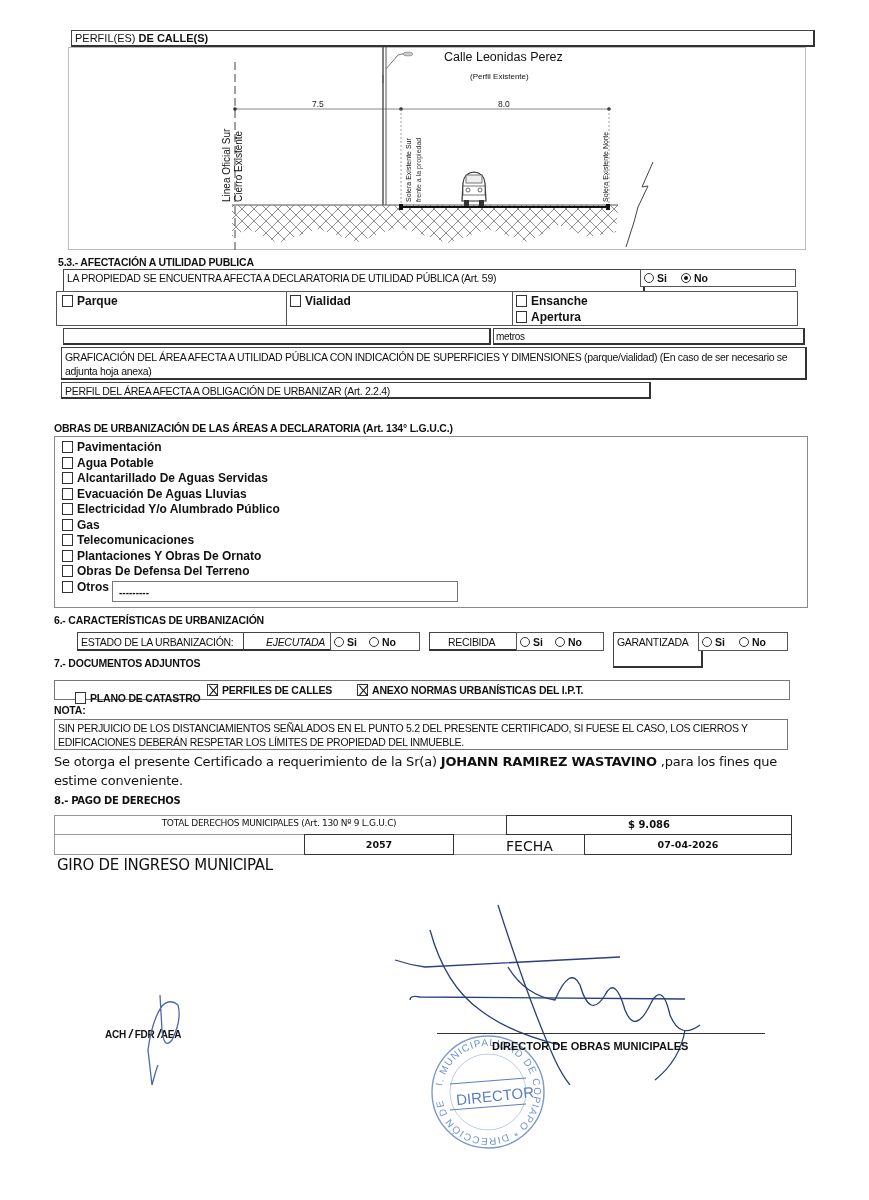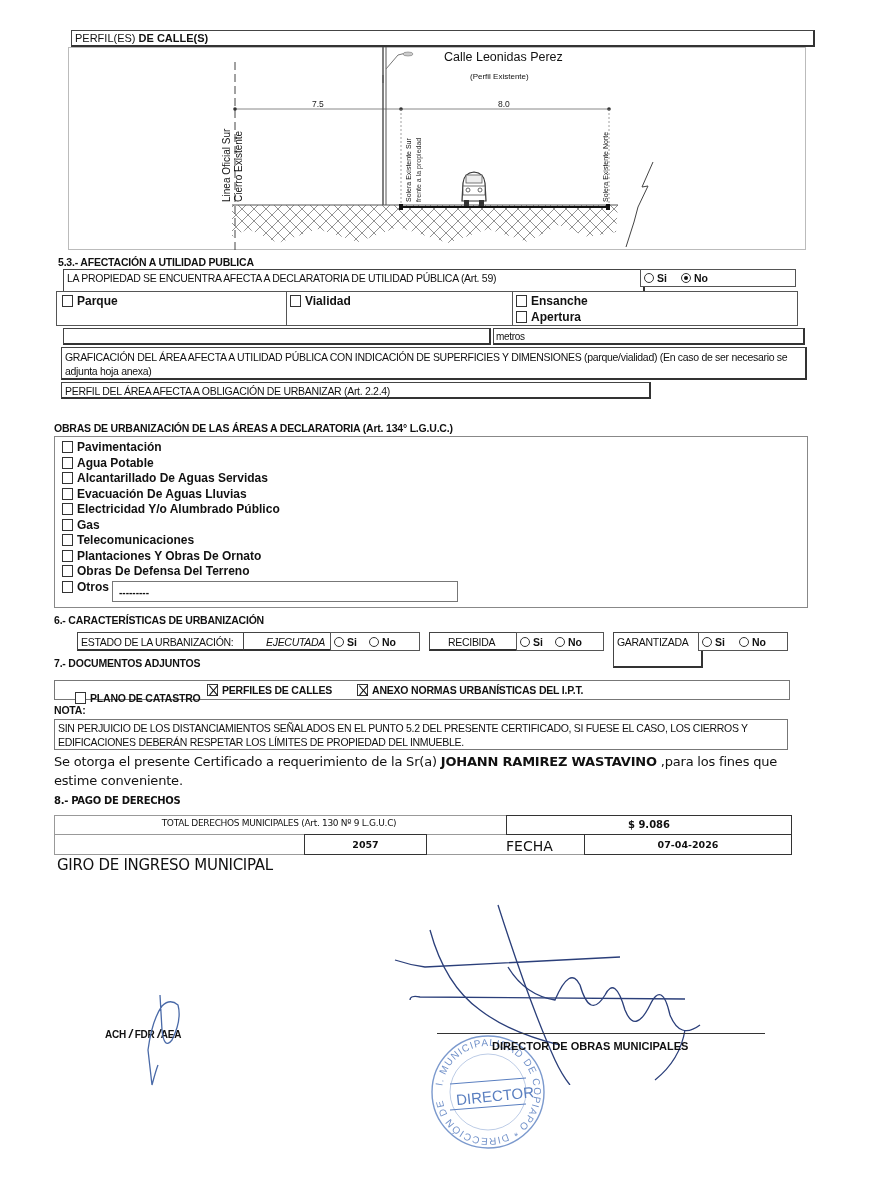--- a/index.html
+++ b/index.html
@@ -180,21 +180,21 @@
 </div>
 
 <div class="abs calibri bold" style="left:54px; top:795px; font-size:10px; letter-spacing:-0.3px;">8.- PAGO DE DERECHOS</div>
 <div class="box" style="left:54px; top:815px; width:738px; height:40px; border-color:#999;"></div>
 <div class="abs" style="left:54px; top:834px; width:738px; height:1px; background:#999;"></div>
 <div class="abs calibri" style="left:54px; top:818px; width:450px; text-align:center; font-size:9px; letter-spacing:-0.3px;">TOTAL DERECHOS MUNICIPALES (Art. 130 Nº 9 L.G.U.C)</div>
 <div class="box" style="left:506px; top:815px; width:286px; height:20px; border-color:#333;">
   <span class="abs calibri bold" style="left:0; right:0; top:3px; text-align:center; font-size:10px;">$ 9.086</span>
 </div>
 <div class="abs calibri" style="left:57px; top:856px; font-size:15px; letter-spacing:-0.3px;">GIRO DE INGRESO MUNICIPAL</div>
-<div class="box" style="left:304px; top:834px; width:123px; height:21px; border-color:#333;">
+<div class="box" style="left:304px; top:834px; width:150px; height:21px; border-color:#333;">
   <span class="abs calibri bold" style="left:0; right:0; top:4px; text-align:center; font-size:9.5px;">2057</span>
 </div>
 <div class="abs calibri" style="left:506px; top:838px; font-size:14px;">FECHA</div>
 <div class="box" style="left:584px; top:834px; width:208px; height:21px; border-color:#333;">
   <span class="abs calibri bold" style="left:0; right:0; top:4px; text-align:center; font-size:9.5px;">07-04-2026</span>
 </div>
 
 <div class="abs hdr" style="left:105px; top:1026px; font-size:10px;">
   <span>ACH</span>
   <span style="font-size:13px; font-style:italic;">/</span>

